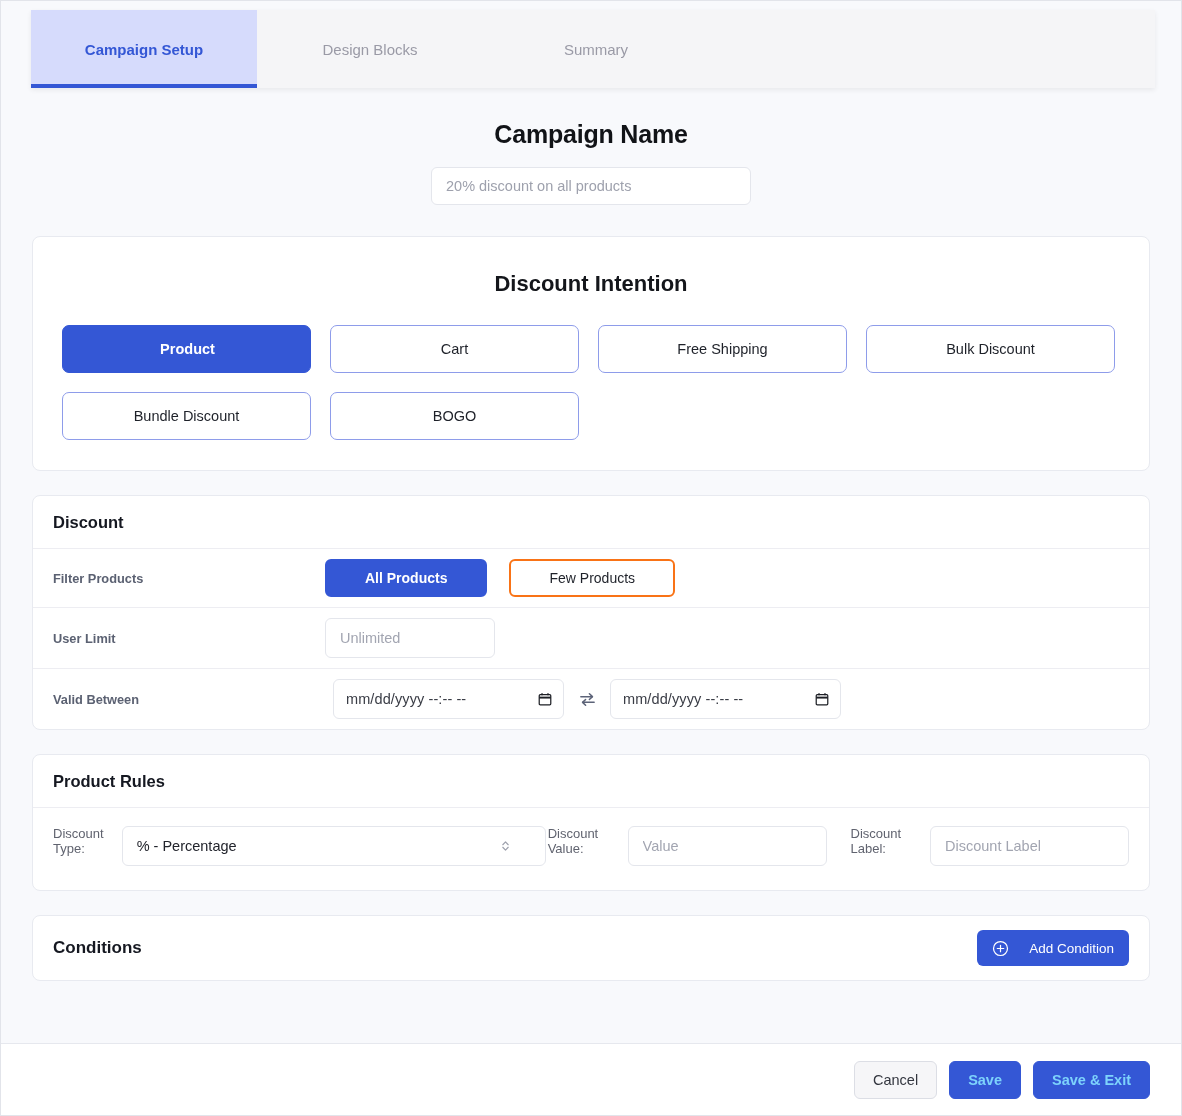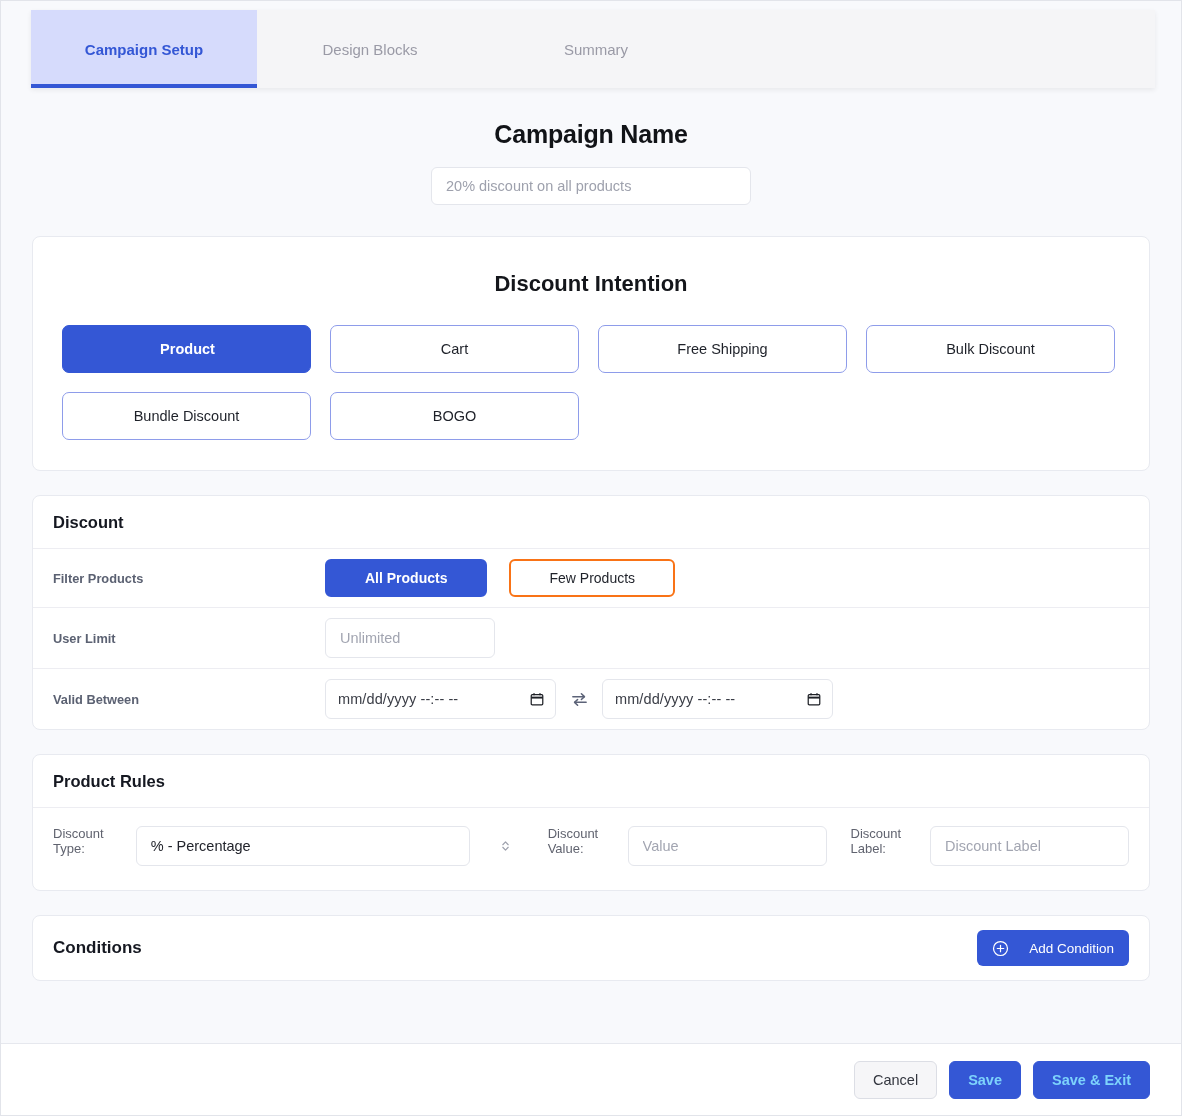--- a/index.html
+++ b/index.html
@@ -149,21 +149,21 @@
     font-weight: bold;
     color: #151821;
   }
   .row {
     display: flex;
     align-items: center;
     min-height: 59px;
     border-bottom: 1px solid #ededf2;
     padding: 10px 20px;
   }
-  .row:last-child { border-bottom: none; }
+  .row:last-child { border-bottom: none; gap: 8px; }
   .row-label {
     width: 272px;
     flex: 0 0 272px;
     font-size: 12.8px;
     font-weight: bold;
     color: #5b6172;
   }
   .row-field { display: flex; align-items: center; }
 
   .seg-btn {
@@ -244,21 +244,21 @@
   .field-label {
     font-size: 13px;
     color: #60636f;
     margin-bottom: 10px;
   }
   .select-wrap {
     position: relative;
     width: 400px;
   }
   .select-box {
-    width: 334px;
+    width: 424px;
     height: 40px;
     border: 1px solid #e4e6ec;
     border-radius: 6px;
     background: #ffffff;
     display: flex;
     align-items: center;
     padding: 0 14px;
     font-size: 14.5px;
     color: #22242c;
     cursor: pointer;

